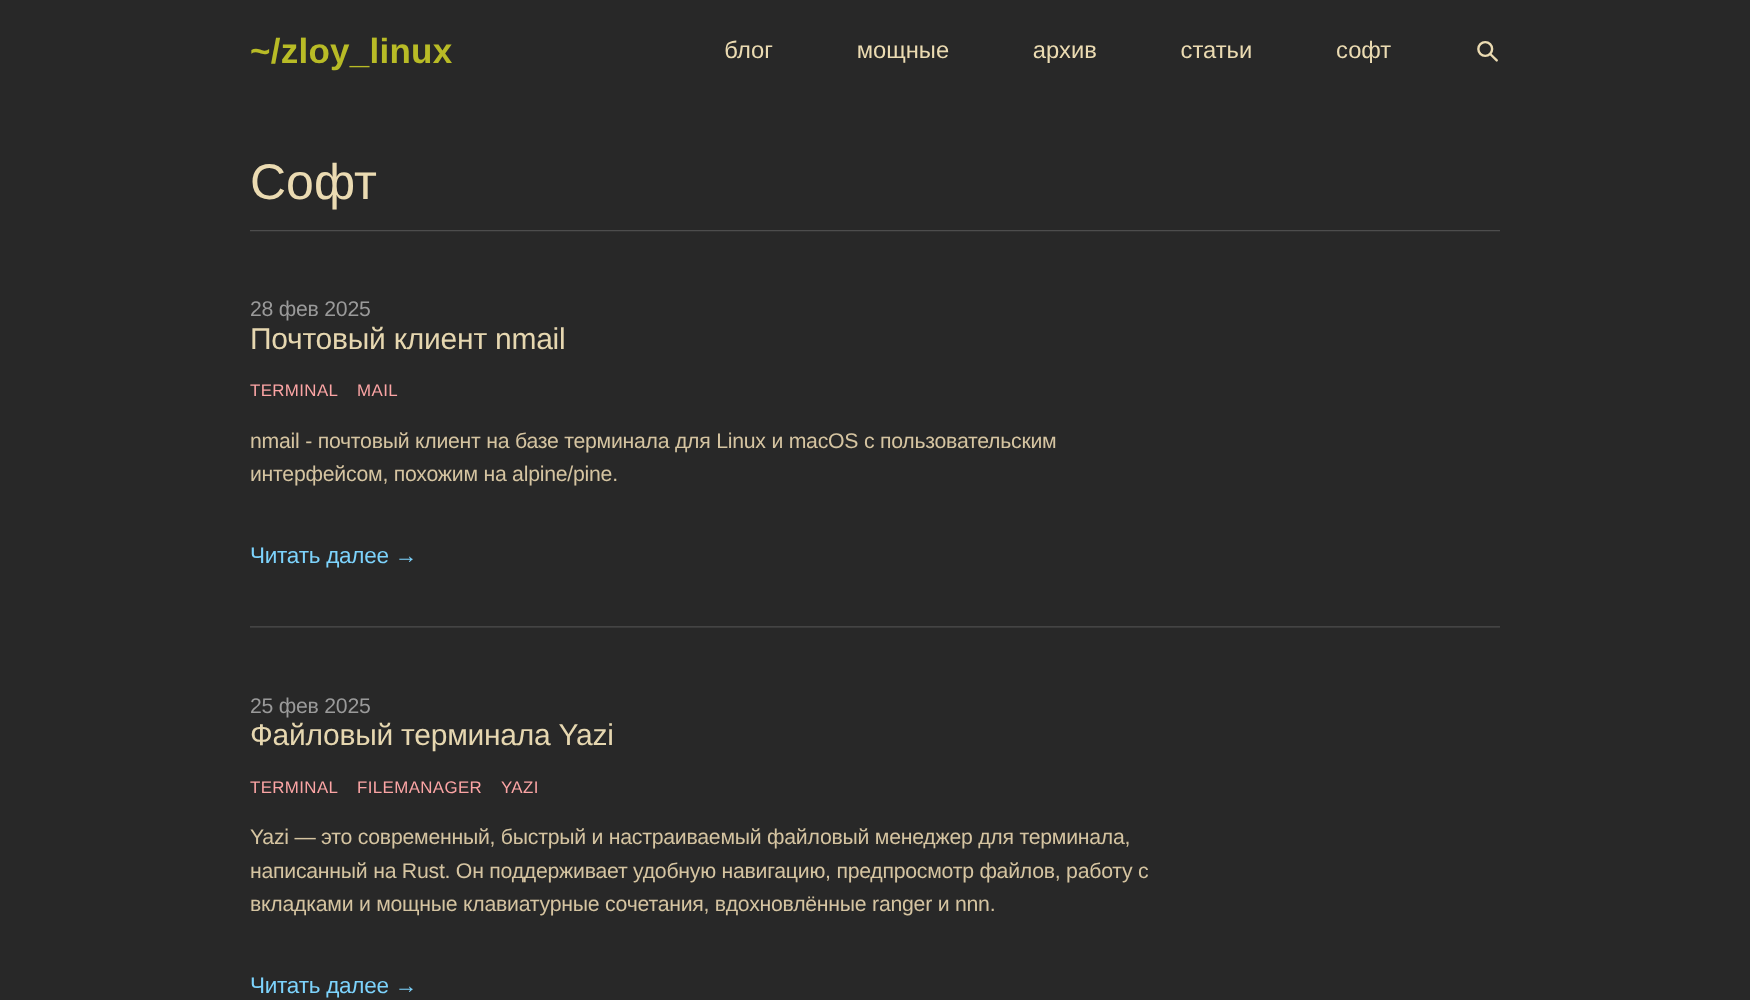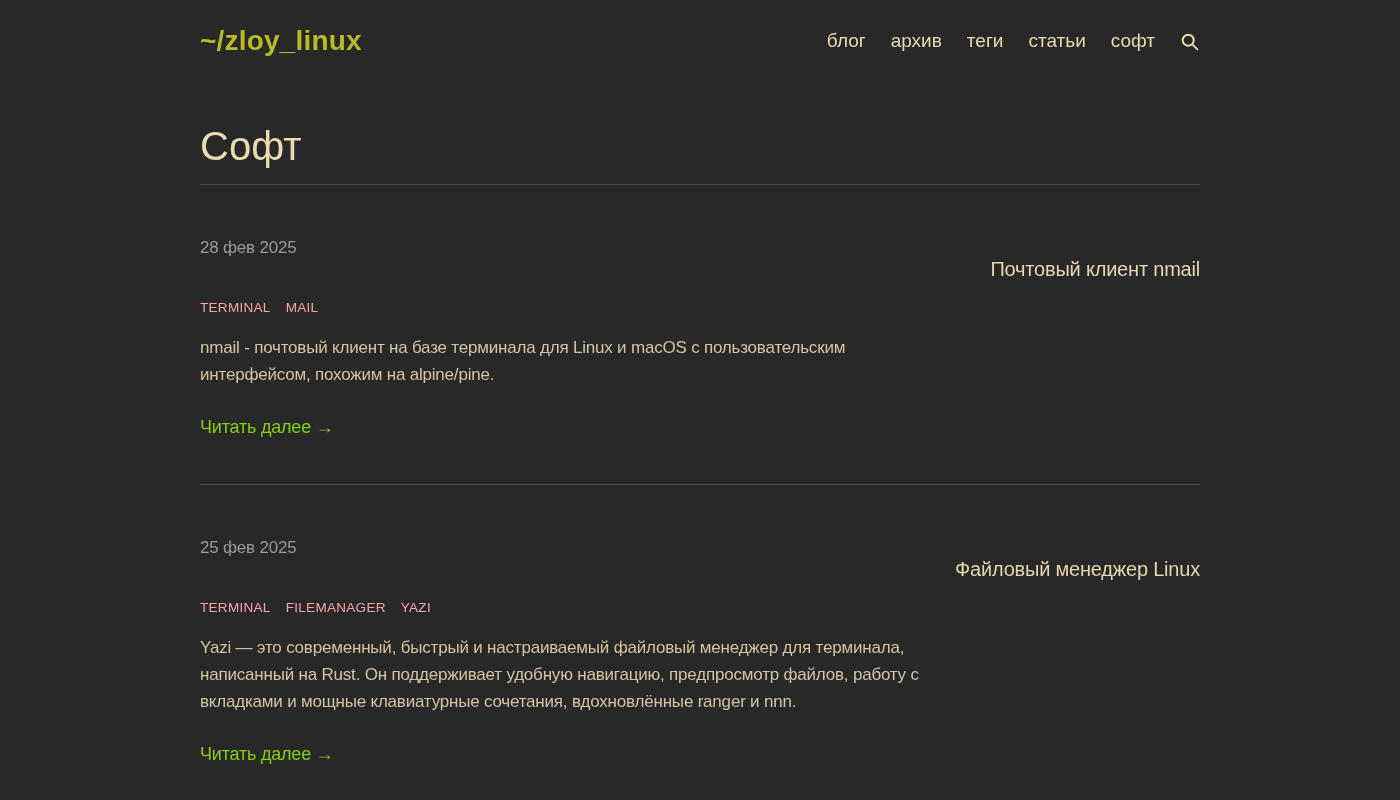--- a/index.html
+++ b/index.html
@@ -27,21 +27,22 @@
   .site-title {
     color: #b8bb26;
     font-size: 28px;
     font-weight: 600;
     text-decoration: none;
     letter-spacing: 0.2px;
     cursor: pointer;
   }
   .main-nav {
     display: flex;
-    align-items: flex-end;
+    align-items: flex-start;
+    gap: 42px;
   }
   .main-nav a {
     color: #ebdbb2;
     font-size: 19px;
     text-decoration: none;
     margin-left: 25px;
     cursor: pointer;
   }
   .search-button {
     margin-left: 24px;
@@ -76,24 +77,23 @@
     flex-shrink: 0;
     color: #9a9a9a;
     font-size: 17px;
     letter-spacing: -0.2px;
     padding-top: 3px;
   }
   .post-main { flex: 1; }
   .post-title {
     margin: 0;
     color: #e6d7b0;
-    font-size: 20px;
+    font-size: 24px;
     font-weight: 400;
     letter-spacing: -0.2px;
-    text-align: right;
   }
   .post-title a {
     color: inherit;
     text-decoration: none;
     cursor: pointer;
   }
   .post-tags {
     margin-top: 19px;
     display: flex;
     gap: 15px;
@@ -108,39 +108,39 @@
   .post-excerpt {
     margin: 19px 12px 0 0;
     max-width: 722px;
     color: #d5c4a1;
     font-size: 17px;
     line-height: 27px;
     letter-spacing: -0.2px;
   }
   .read-more {
     display: inline-block;
-    margin-top: 29px;
-    color: #84cc16;
+    margin-top: 41px;
+    color: #7dd3fc;
     font-size: 18px;
     text-decoration: none;
     letter-spacing: -0.2px;
     cursor: pointer;
   }
 </style>
 </head>
 <body>
 
 <div class="container">
 
   <header class="site-header">
     <a class="site-title">~/zloy_linux</a>
     <nav class="main-nav">
       <a>блог</a>
+      <a>мощные</a>
       <a>архив</a>
-      <a>теги</a>
       <a>статьи</a>
       <a>софт</a>
       <button class="search-button">
         <span style="display:inline-flex">
           <svg width="21" height="21" viewBox="0 0 24 24" fill="none" stroke="#ebdbb2" stroke-width="2.2" stroke-linecap="round">
             <circle cx="10.5" cy="10.5" r="6.3"></circle>
             <line x1="15.3" y1="15.3" x2="21" y2="21"></line>
           </svg>
         </span>
       </button>
@@ -165,21 +165,21 @@
         <a class="read-more">Читать далее →</a>
       </div>
     </article>
 
     <hr class="divider" style="margin:0;">
 
     <article class="post">
       <div class="post-date">25 фев 2025</div>
       <div class="post-main">
         <h2 class="post-title">
-          <a>Файловый менеджер Linux</a>
+          <a>Файловый терминала Yazi</a>
         </h2>
         <div class="post-tags">
           <a class="post-tag">TERMINAL</a>
           <a class="post-tag">FILEMANAGER</a>
           <a class="post-tag">YAZI</a>
         </div>
         <p class="post-excerpt">Yazi — это современный, быстрый и настраиваемый файловый менеджер для терминала, написанный на Rust. Он поддерживает удобную навигацию, предпросмотр файлов, работу с вкладками и мощные клавиатурные сочетания, вдохновлённые ranger и nnn.</p>
         <a class="read-more">Читать далее →</a>
       </div>
     </article>

